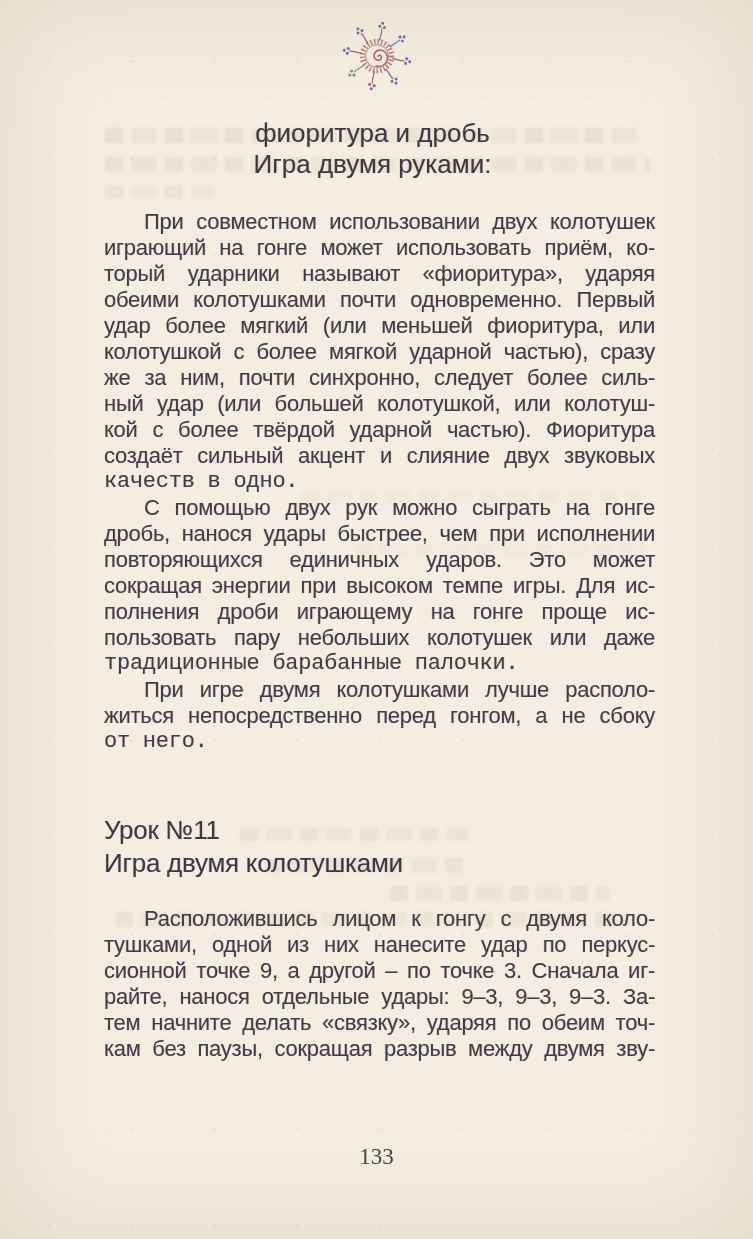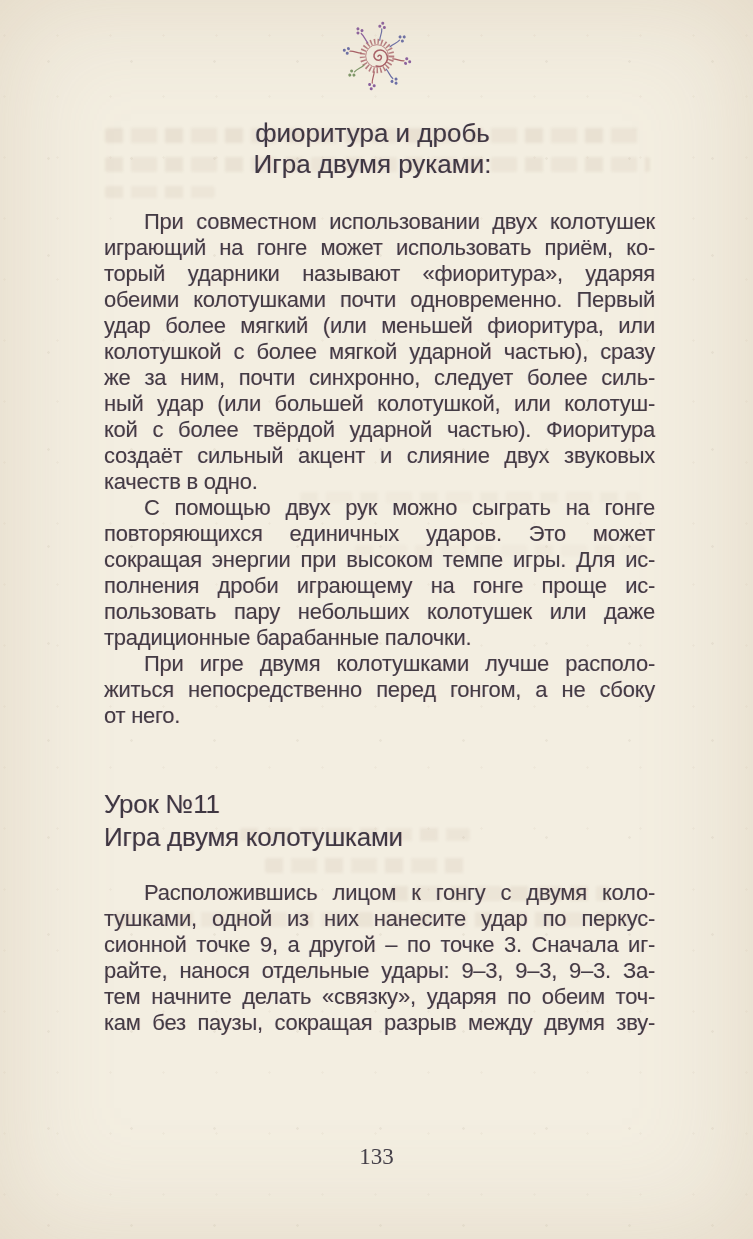--- a/index.html
+++ b/index.html
@@ -48,21 +48,21 @@
     font-size:22px;letter-spacing:-0.25px;
     text-shadow:.6px .3px 0 rgba(160,40,70,.14), -.6px -.3px 0 rgba(40,60,160,.14);
   }
   .paragraph{margin:0;}
   .paragraph .line{
     line-height:26px;
     text-align:justify;text-align-last:justify;
     white-space:normal;
   }
   .paragraph .line.indent{text-indent:40px;}
-  .paragraph .line.last{text-align:right;text-align-last:left;}
+  .paragraph .line.last{text-align:right;text-align-last:left;font-family:Liberation Mono, monospace;}
   .subheading{
     margin-top:59px;margin-bottom:26px;
     font-size:26px;color:var(--heading-ink,#3f3842);
   }
   .subheading .line{line-height:33px;text-align:left;text-align-last:left;}
   .page-number{
     position:absolute;top:1144px;left:0;width:100%;
     text-align:center;z-index:2;
     font-family:Liberation Serif, serif;
     font-size:23px;color:var(--page-number-ink,#45404a);
@@ -122,20 +122,21 @@
         <div class="line">удар более мягкий (или меньшей фиоритура, или</div>
         <div class="line">колотушкой с более мягкой ударной частью), сразу</div>
         <div class="line">же за ним, почти синхронно, следует более силь-</div>
         <div class="line">ный удар (или большей колотушкой, или колотуш-</div>
         <div class="line">кой с более твёрдой ударной частью). Фиоритура</div>
         <div class="line">создаёт сильный акцент и слияние двух звуковых</div>
         <div class="line last">качеств в одно.</div>
       </div>
       <div class="paragraph">
         <div class="line indent">С помощью двух рук можно сыграть на гонге</div>
+        <div class="line">дробь, нанося удары быстрее, чем при исполнении</div>
         <div class="line">повторяющихся единичных ударов. Это может</div>
         <div class="line">сокращая энергии при высоком темпе игры. Для ис-</div>
         <div class="line">полнения дроби играющему на гонге проще ис-</div>
         <div class="line">пользовать пару небольших колотушек или даже</div>
         <div class="line last">традиционные барабанные палочки.</div>
       </div>
       <div class="paragraph">
         <div class="line indent">При игре двумя колотушками лучше располо-</div>
         <div class="line">житься непосредственно перед гонгом, а не сбоку</div>
         <div class="line last">от него.</div>

